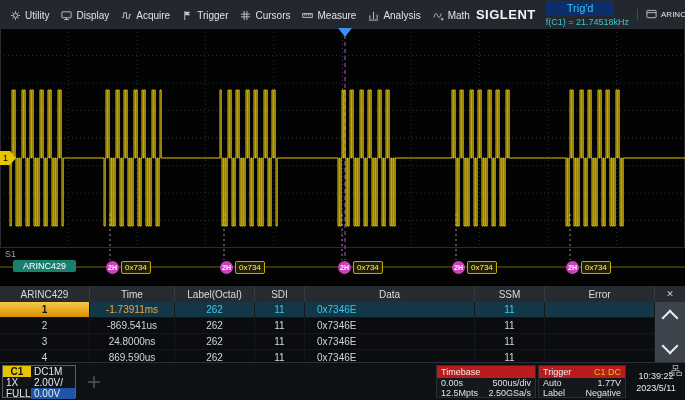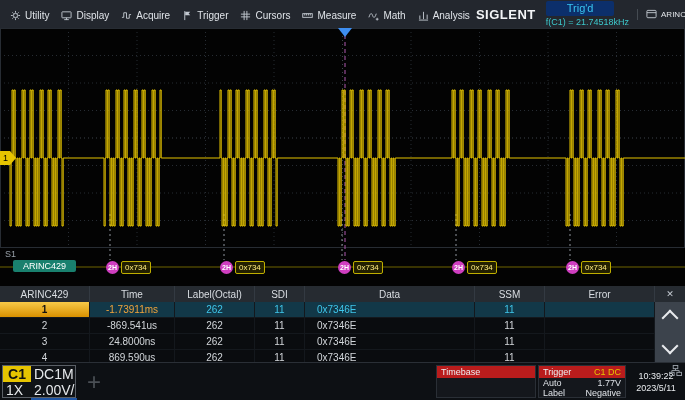--- a/index.html
+++ b/index.html
@@ -54,21 +54,21 @@
           display:flex;align-items:center;justify-content:center;cursor:pointer;}
   .chev{width:10px;height:10px;border-left:2.5px solid #e8eaed;border-top:2.5px solid #e8eaed;display:block;cursor:pointer;}
   .chev.up{transform:rotate(45deg);margin-top:10px;}
   .chev.down{transform:rotate(225deg);margin-top:auto;margin-bottom:10px;}
 
   
   .bottom{height:38px;background:#0d1014;border-top:1px solid #2a2f36;box-sizing:border-box;
           display:flex;align-items:stretch;position:relative;}
   .chpanel{width:74px;margin:2px 0 2px 2px;border:1px solid #5a5f66;box-sizing:border-box;
            display:grid;grid-template-columns:28px 1fr;grid-auto-rows:1fr;background:#101317;cursor:pointer;}
-  .chpanel span{display:flex;align-items:center;padding:0 3px;font-size:14px;color:#e6e9ec;}
+  .chpanel span{display:flex;align-items:center;padding:0 3px;font-size:10px;color:#e6e9ec;}
   .ch-name{background:#e6c400;color:#111!important;font-weight:bold;justify-content:center;}
   .ch-offset{background:#1f55a4;}
   .plus{width:36px;display:flex;align-items:center;justify-content:center;
         color:#4a4f55;font-size:24px;font-weight:200;cursor:pointer;}
   .spacer{flex:1;}
   .panel{width:100px;margin:2px 1px;background:#14171c;border:1px solid #2a2f36;
          box-sizing:border-box;display:flex;flex-direction:column;cursor:pointer;}
   .panel.tr{width:88px;}
   .phead{display:flex;justify-content:space-between;align-items:center;background:#b91c1c;
          color:#eceff2;font-size:9px;padding:1px 4px;}
@@ -135,33 +135,33 @@
           <svg viewBox="0 0 12 12" stroke="#c3c9d1" fill="none" stroke-width="1">
             <rect x="0.8" y="4" width="10.4" height="4"></rect>
             <path d="M3 4v2M5 4v2M7 4v2M9 4v2"></path>
           </svg>
         </span>
         <span>Measure</span>
       </div>
       <div class="menu-item">
         <span class="icon">
           <svg viewBox="0 0 12 12" stroke="#c3c9d1" fill="none" stroke-width="1">
+            <path d="M2 10V6M6 10V2M10 10V5M1 11h10"></path>
+          </svg>
+        </span>
+        <span>Analysis</span>
+      </div>
+      <div class="menu-item">
+        <span class="icon">
+          <svg viewBox="0 0 12 12" stroke="#c3c9d1" fill="none" stroke-width="1">
             <path d="M1 8c1.5-5 3-5 4-2s2.5 3 4-2"></path>
             <path d="M8.5 10h3M10 8.5v3"></path>
           </svg>
         </span>
         <span>Math</span>
-      </div>
-      <div class="menu-item">
-        <span class="icon">
-          <svg viewBox="0 0 12 12" stroke="#c3c9d1" fill="none" stroke-width="1">
-            <path d="M2 10V6M6 10V2M10 10V5M1 11h10"></path>
-          </svg>
-        </span>
-        <span>Analysis</span>
       </div>
     </div>
   <div class="brand">SIGLENT</div>
   <div class="statuscol">
     <span class="trigd">Trig'd</span>
     <span class="freq">f(C1) = 21.74518kHz</span>
   </div>
   <div class="configbtn">
     <span class="icon" id="cfgicon">
         <svg viewBox="0 0 12 12" stroke="#c3c9d1" fill="none" stroke-width="1">
@@ -296,20 +296,26 @@
     <span>FULL</span>
     <span class="ch-offset">0.00V</span>
   </div>
   <div class="plus">+</div>
   <div class="spacer"></div>
 
   <div class="panel tb">
     <div class="phead">
       <span>Timebase</span>
     </div>
+    <div class="pbody">
+      <span class="l">0.00s</span>
+      <span class="r">500us/div</span>
+      <span class="l">12.5Mpts</span>
+      <span class="r">2.50GSa/s</span>
+    </div>
   </div>
 
   <div class="panel tr">
     <div class="phead">
       <span>Trigger</span>
       <span class="src">C1 DC</span>
     </div>
     <div class="pbody">
       <span class="l">Auto</span>
       <span class="r">1.77V</span>

